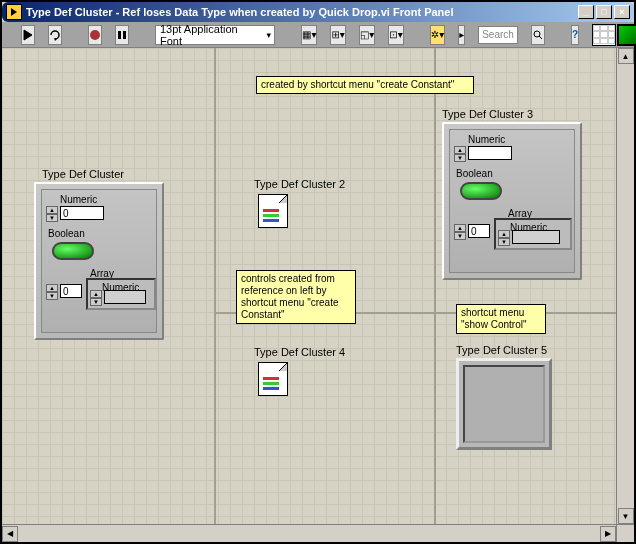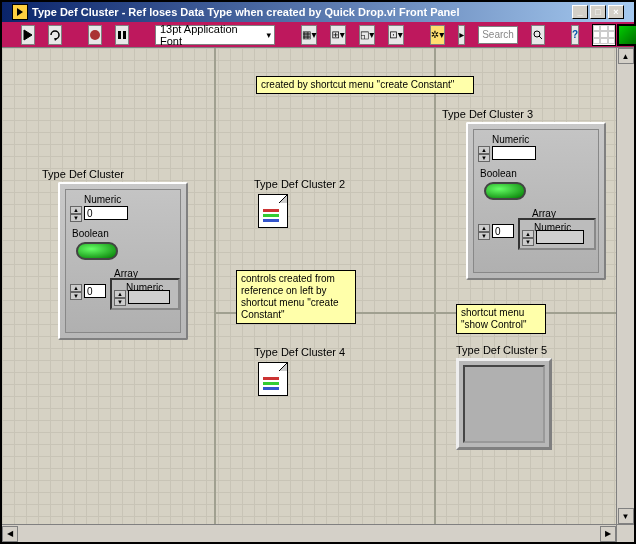--- a/index.html
+++ b/index.html
@@ -19,23 +19,24 @@
     border: 2px solid #000;
     background: #d4d0c8;
     display: flex;
     flex-direction: column;
   }
   .titlebar {
     height: 20px;
     background: linear-gradient(90deg, #0a246a, #a6caf0);
     display: flex;
     align-items: center;
-    padding: 0 10px;
+    padding: 0 4px;
     color: #fff;
     font-weight: bold;
+    border-radius: 6px;
   }
   .titlebar .icon {
     width: 16px; height: 16px;
     background: #ffd040;
     border: 1px solid #000;
     margin-right: 4px;
     display:flex;align-items:center;justify-content:center;
   }
   .titlebar .title { flex: 1; font-size: 11px; white-space: nowrap; overflow: hidden; }
   .winbtns { display: flex; gap: 2px; }
@@ -59,21 +60,21 @@
     font-size: 11px;
   }
   .menuitem { cursor: default; }
   .toolbar {
     height: 26px;
     display: flex;
     align-items: center;
     padding: 2px 6px;
     gap: 13px;
     border-bottom: 1px solid #808080;
-    background: #be185d;
+    background: #a3a3a3;
   }
   .tbtn {
     width: 22px; height: 20px;
     border: 1px solid #808080;
     background: #e8e8e8;
     display:flex;align-items:center;justify-content:center;
     font-size: 10px;
   }
   .tsep { width: 6px; }
   .fontdd {
@@ -162,21 +163,20 @@
     font-size:10px;
     padding:2px 4px;
     line-height:1.2;
   }
   .cluster {
     position:absolute;
     background: linear-gradient(#c8c8c8,#b8b8b8);
     border:2px solid #808080;
     border-top-color:#fff;border-left-color:#fff;
     border-radius:2px;
-    margin-left:24px;
   }
   .cluster-inner{
     position:absolute; inset:5px;
     background: linear-gradient(#c4c4c4,#b0b0b0);
     border:1px solid #888;
   }
   .ctl-label{font-size:10px;color:#000;position:absolute;}
   .numbox{
     position:absolute;
     background:#fff;

